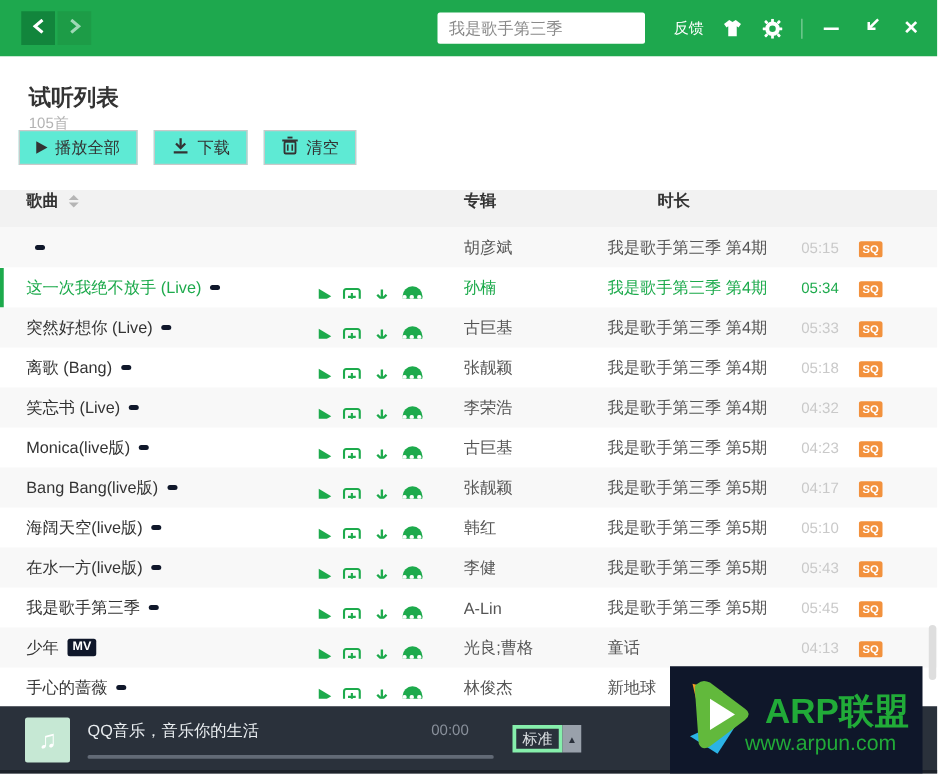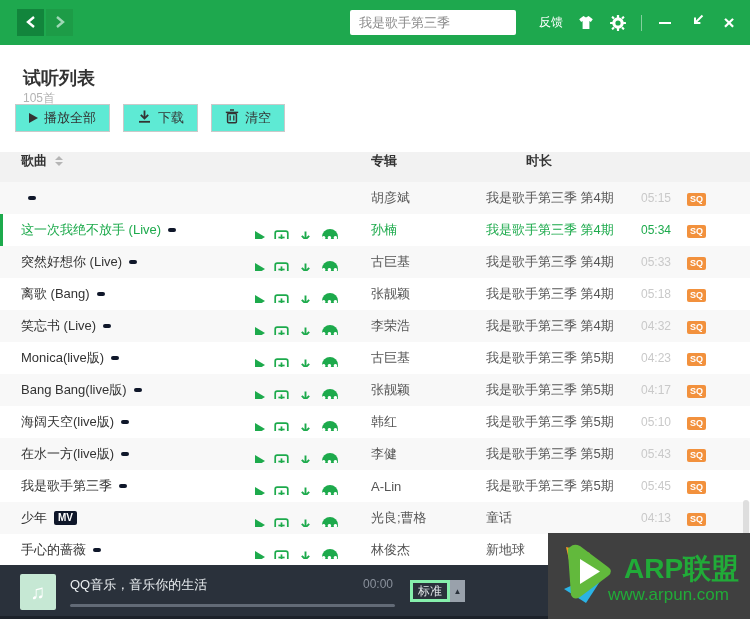--- a/index.html
+++ b/index.html
@@ -59,27 +59,27 @@
   .act-ico { display:flex; cursor:pointer; }
   .act-more { width:16px; height:16px; border-radius:50%; background:#1daa4c; color:#fff; font-size:8px; letter-spacing:1px; display:flex; align-items:center; justify-content:center; cursor:pointer; }
 
   .scroll-thumb { position:absolute; right:1px; top:500px; width:6px; height:44px; background:#dedede; border-radius:3px; z-index:10; }
 
   
   .playerbar { position:absolute; left:0; right:0; bottom:0; height:54px; background:#2a313b; border-bottom:3px solid #1d222a; z-index:20; }
   .album-art { position:absolute; left:20px; top:9px; width:36px; height:36px; background:#c6e8d4; border-radius:2px; display:flex; align-items:center; justify-content:center; color:#fff; font-size:20px; }
   .np-title { position:absolute; left:70px; top:11px; font-size:13px; color:#e9edf0; }
   .progress { position:absolute; left:70px; top:39px; width:325px; height:3px; background:#626a76; border-radius:2px; }
-  .np-time { position:absolute; left:345px; top:12px; width:48px; text-align:right; font-size:12px; color:#8a919c; }
+  .np-time { position:absolute; left:345px; top:12px; width:48px; font-size:12px; color:#8a919c; }
   .quality { position:absolute; left:410px; top:15px; display:flex; height:22px; cursor:pointer; }
   .quality .q-label { border:3px solid #86efac; color:#dfe3e6; font-size:12px; display:flex; align-items:center; padding:0 5px;text-align:center; }
   .quality .q-arrow { width:15px; background:#99a1ab; color:#2a313b; font-size:8px; display:flex; align-items:center; justify-content:center; }
 
   
-  .watermark { position:absolute; left:548px; top:533px; width:202px; height:86px; background:#404040; z-index:30; }
+  .watermark { position:absolute; left:536px; top:533px; width:202px; height:86px; background:#0f172a; z-index:30; }
   .wm-logo { position:absolute; left:8px; top:2px; }
   .wm-title { position:absolute; left:76px; top:17px; font-size:28px; font-weight:bold; color:#21ab38; letter-spacing:0; }
   .wm-url { position:absolute; left:60px; top:52px; font-size:17px; color:#21ab38; }
 </style>
 </head>
 <body>
 
 <div class="app">
 
   <div class="topbar">

